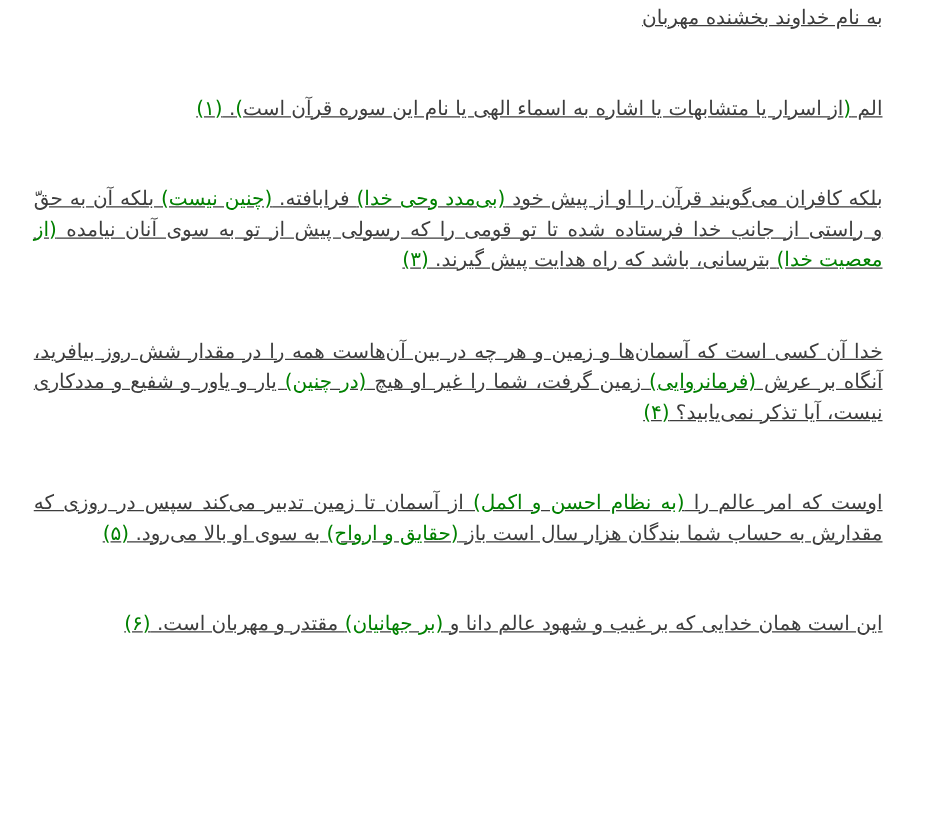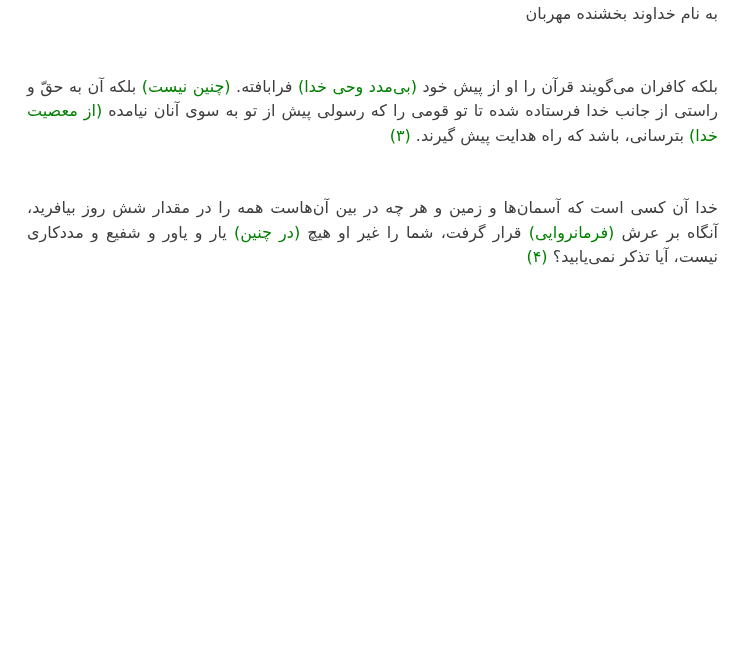--- a/index.html
+++ b/index.html
@@ -13,34 +13,38 @@
     overflow: hidden;
     direction: rtl;
     font-family: "DejaVu Sans", sans-serif;
     font-size: 16px;
     color: var(--text, #3d3d3d);
   }
   .doc {
     padding: 2px 27px 0 27px;
   }
   p.line, p.verse {
-    margin: 0 0 48px 0;
+    margin: 0 12px 48px 0;
     line-height: 24.5px;
     text-align: justify;
     text-justify: inter-word;
+    text-decoration: underline;
   }
   p.verse:last-child {
     margin-bottom: 0;
   }
   .green {
     color: var(--green, #008000);
   }
 </style>
 </head>
 <body style="--bg: #ffffff; --text: #3d3d3d; --green: #008000;">
 
 <div class="doc">
   <p class="line">به نام خداوند بخشنده مهربان</p>
   <div id="verses">
+      <p class="verse"><span class="">الم </span><span class="green">(</span><span class="">از اسرار یا متشابهات یا اشاره به اسماء الهی یا نام این سوره قرآن است</span><span class="green">)</span><span class="">. </span><span class="green">(۱)</span></p>
       <p class="verse"><span class="">بلکه کافران می‌گویند قرآن را او از پیش خود </span><span class="green">(بی‌مدد وحی خدا)</span><span class=""> فرابافته. </span><span class="green">(چنین نیست)</span><span class=""> بلکه آن به حقّ و راستی از جانب خدا فرستاده شده تا تو قومی را که رسولی پیش از تو به سوی آنان نیامده </span><span class="green">(از معصیت خدا)</span><span class=""> بترسانی، باشد که راه هدایت پیش گیرند. </span><span class="green">(۳)</span></p>
-      <p class="verse"><span class="">خدا آن کسی است که آسمان‌ها و زمین و هر چه در بین آن‌هاست همه را در مقدار شش روز بیافرید، آنگاه بر عرش </span><span class="green">(فرمانروایی)</span><span class=""> قرار گرفت، شما را غیر او هیچ </span><span class="green">(در چنین)</span><span class=""> یار و یاور و شفیع و مددکاری نیست، آیا تذکر نمی‌یابید؟ </span><span class="green">(۴)</span></p>
+      <p class="verse"><span class="">خدا آن کسی است که آسمان‌ها و زمین و هر چه در بین آن‌هاست همه را در مقدار شش روز بیافرید، آنگاه بر عرش </span><span class="green">(فرمانروایی)</span><span class=""> زمین گرفت، شما را غیر او هیچ </span><span class="green">(در چنین)</span><span class=""> یار و یاور و شفیع و مددکاری نیست، آیا تذکر نمی‌یابید؟ </span><span class="green">(۴)</span></p>
+      <p class="verse"><span class="">اوست که امر عالم را </span><span class="green">(به نظام احسن و اکمل)</span><span class=""> از آسمان تا زمین تدبیر می‌کند سپس در روزی که مقدارش به حساب شما بندگان هزار سال است باز </span><span class="green">(حقایق و ارواح)</span><span class=""> به سوی او بالا می‌رود. </span><span class="green">(۵)</span></p>
+      <p class="verse"><span class="">این است همان خدایی که بر غیب و شهود عالم دانا و </span><span class="green">(بر جهانیان)</span><span class=""> مقتدر و مهربان است. </span><span class="green">(۶)</span></p>
     </div>
 </div>
 
 </body></html>

